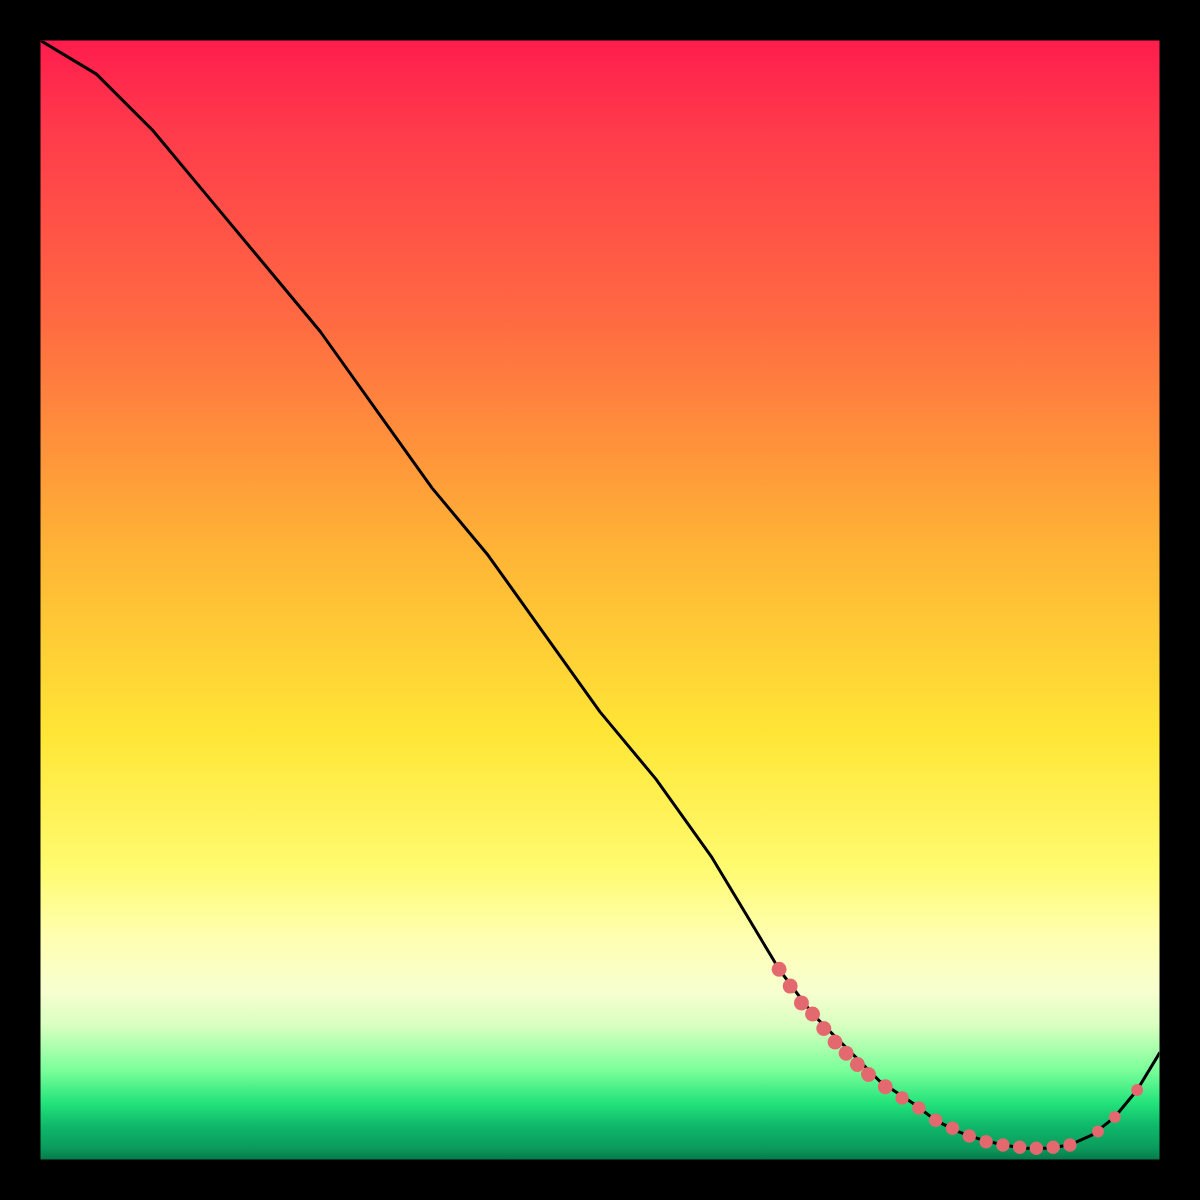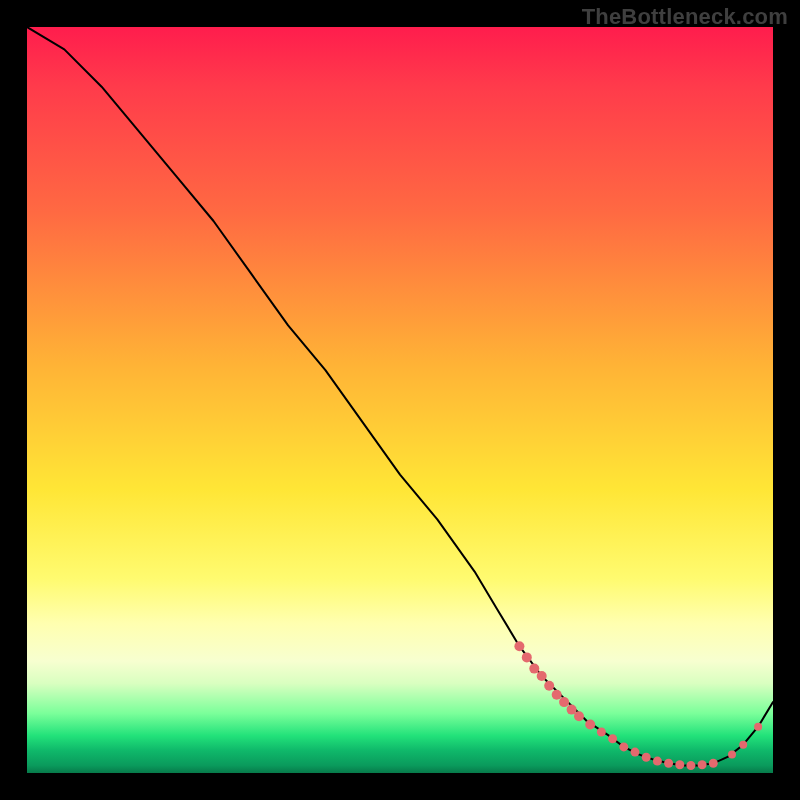--- a/index.html
+++ b/index.html
@@ -57,21 +57,20 @@
     left: 0;
     top: 0;
     width: 746px;
     height: 746px;
   }
 </style>
 </head>
 <body>
 
 <div class="frame">
-  <div class="watermark">TheBottleneck.com</div>
   <div class="plot">
     <svg class="curve" viewBox="0 0 746 746">
       <path id="curve-path" fill="none" stroke="#000000" stroke-width="2" stroke-linecap="round" stroke-linejoin="round" d="M0.0 0.0 L37.3 22.4 L74.6 59.7 L111.9 104.4 L149.2 149.2 L186.5 194.0 L223.8 246.2 L261.1 298.4 L298.4 343.2 L335.7 395.4 L373.0 447.6 L410.3 492.4 L447.6 544.6 L470.0 581.9 L492.4 619.2 L514.7 649.0 L537.1 671.4 L559.5 693.8 L581.9 708.7 L596.8 719.9 L611.7 727.4 L626.6 732.6 L641.6 736.3 L656.5 738.5 L671.4 738.5 L686.3 736.3 L701.2 729.6 L716.2 717.7 L731.1 699.7 L746.0 675.1"></path>
       <g id="marker-group">
           <circle cx="492.4" cy="619.2" r="5" fill="#e4696e"></circle>
           <circle cx="499.8" cy="630.4" r="5" fill="#e4696e"></circle>
           <circle cx="507.3" cy="641.6" r="5" fill="#e4696e"></circle>
           <circle cx="514.7" cy="649.0" r="5" fill="#e4696e"></circle>
           <circle cx="522.2" cy="658.7" r="5" fill="#e4696e"></circle>
           <circle cx="529.7" cy="667.7" r="5" fill="#e4696e"></circle>

